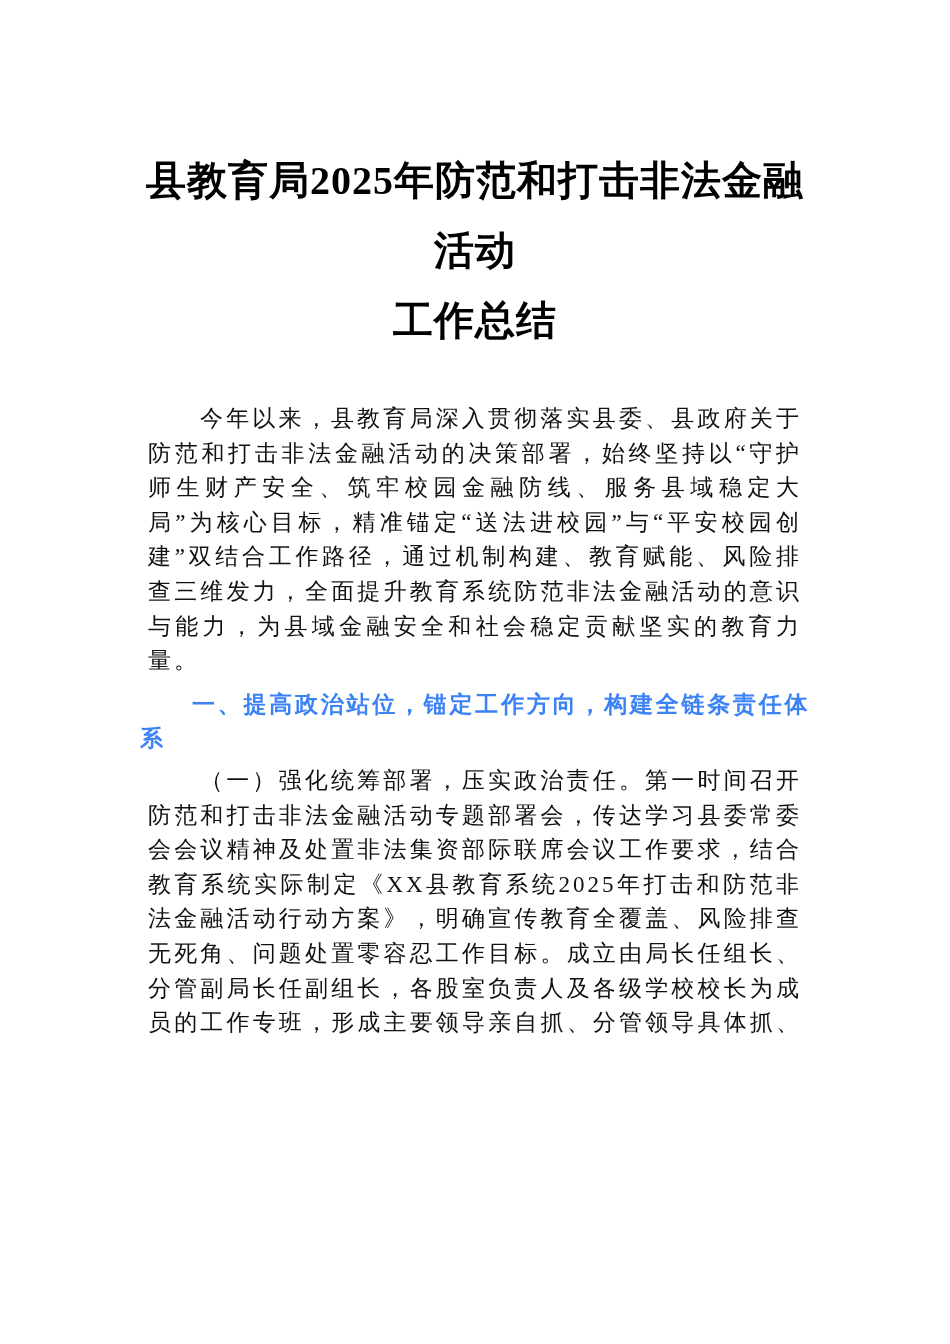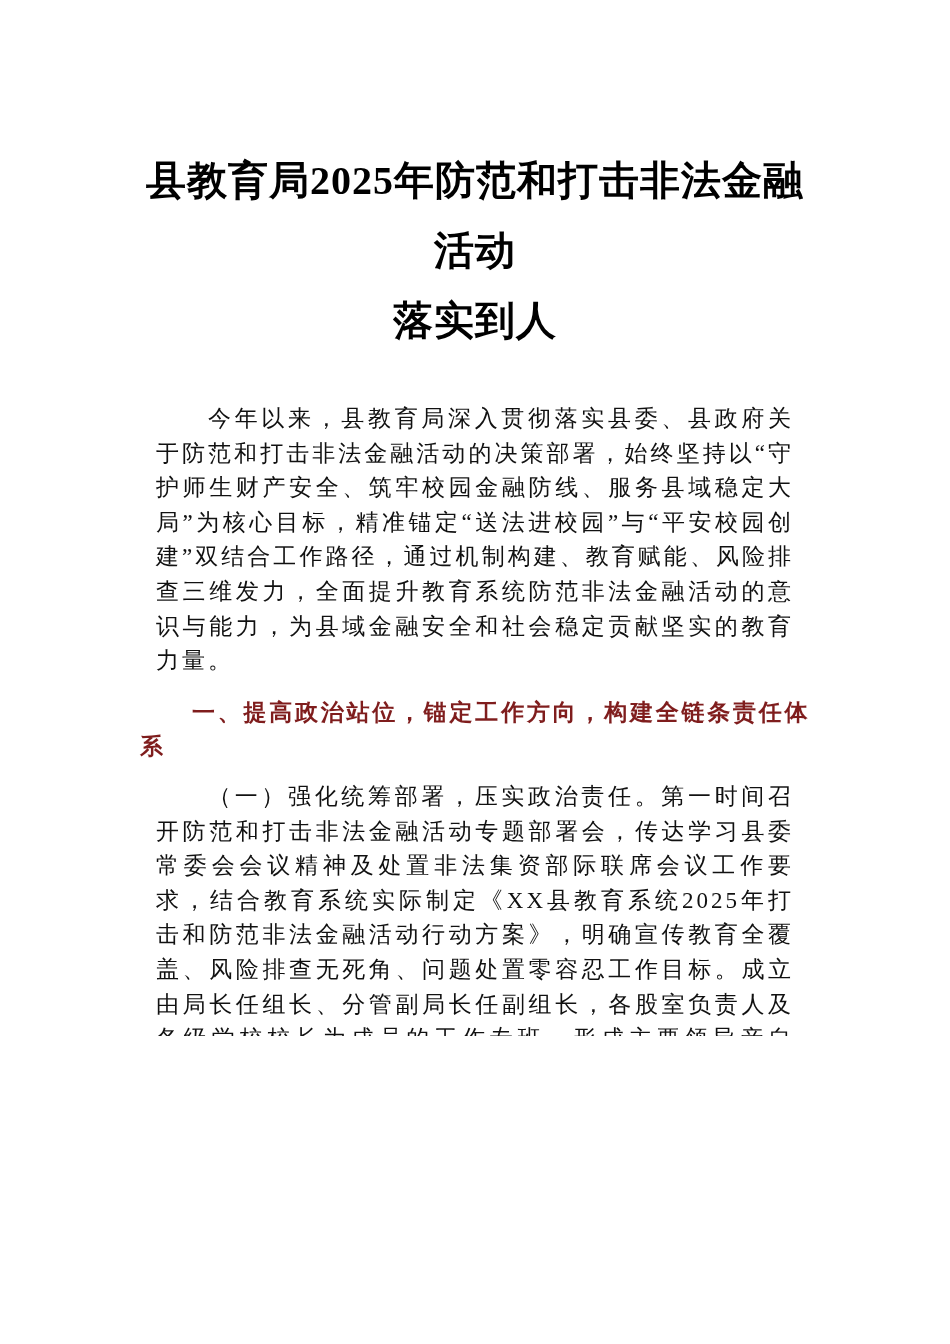--- a/index.html
+++ b/index.html
@@ -37,45 +37,45 @@
   .body-text {
     margin-top: 46px;
     font-family: "Liberation Serif", "DejaVu Serif", serif;
     font-size: 23px;
     line-height: 34.6px;
     text-align: justify;
     letter-spacing: 3px;
     color: #111111;
   }
   .para {
-    margin: 16px;
+    margin: 8px;
     text-indent: 52px;
   }
   .section-heading {
     margin: 0;
     font-family: "Liberation Sans", "DejaVu Sans", sans-serif;
     font-size: 23px;
     font-weight: bold;
     line-height: 34.6px;
     text-indent: 52px;
     letter-spacing: 2.5px;
-    color: #7f1d1d;
+    color: #3b82f6;
     text-align: justify;
   }
   .lead {
     font-weight: normal;
   }
 </style>
 </head>
 <body>
 
 <div class="page">
   <h1 class="doc-title">
     <span class="title-line">县教育局2025年防范和打击非法金融活动</span>
-    <span class="title-line">落实到人</span>
+    <span class="title-line">工作总结</span>
   </h1>
 
   <div class="body-text">
     <p class="para"><span>今年以来，县教育局深入贯彻落实县委、县政府关于防范和打击非法金融活动的决策部署，始终坚持以“守护师生财产安全、筑牢校园金融防线、服务县域稳定大局”为核心目标，精准锚定“送法进校园”与“平安校园创建”双结合工作路径，通过机制构建、教育赋能、风险排查三维发力，全面提升教育系统防范非法金融活动的意识与能力，为县域金融安全和社会稳定贡献坚实的教育力量。</span></p>
 
     <h2 class="section-heading"><span>一、提高政治站位，锚定工作方向，构建全链条责任体系</span></h2>
 
     <p class="para"><span class="lead">（一）强化统筹部署，压实政治责任。</span><span>第一时间召开防范和打击非法金融活动专题部署会，传达学习县委常委会会议精神及处置非法集资部际联席会议工作要求，结合教育系统实际制定《XX县教育系统2025年打击和防范非法金融活动行动方案》，明确宣传教育全覆盖、风险排查无死角、问题处置零容忍工作目标。成立由局长任组长、分管副局长任副组长，各股室负责人及各级学校校长为成员的工作专班，形成主要领导亲自抓、分管领导具体抓、股室联动协同抓、学校校长直接抓的四级责任体系，层层签订《防范非法金融活动工作责任书》205份，将责任细化到岗、落实到人，确保各项工作部署落地见效。</span></p>
 
   </div>

